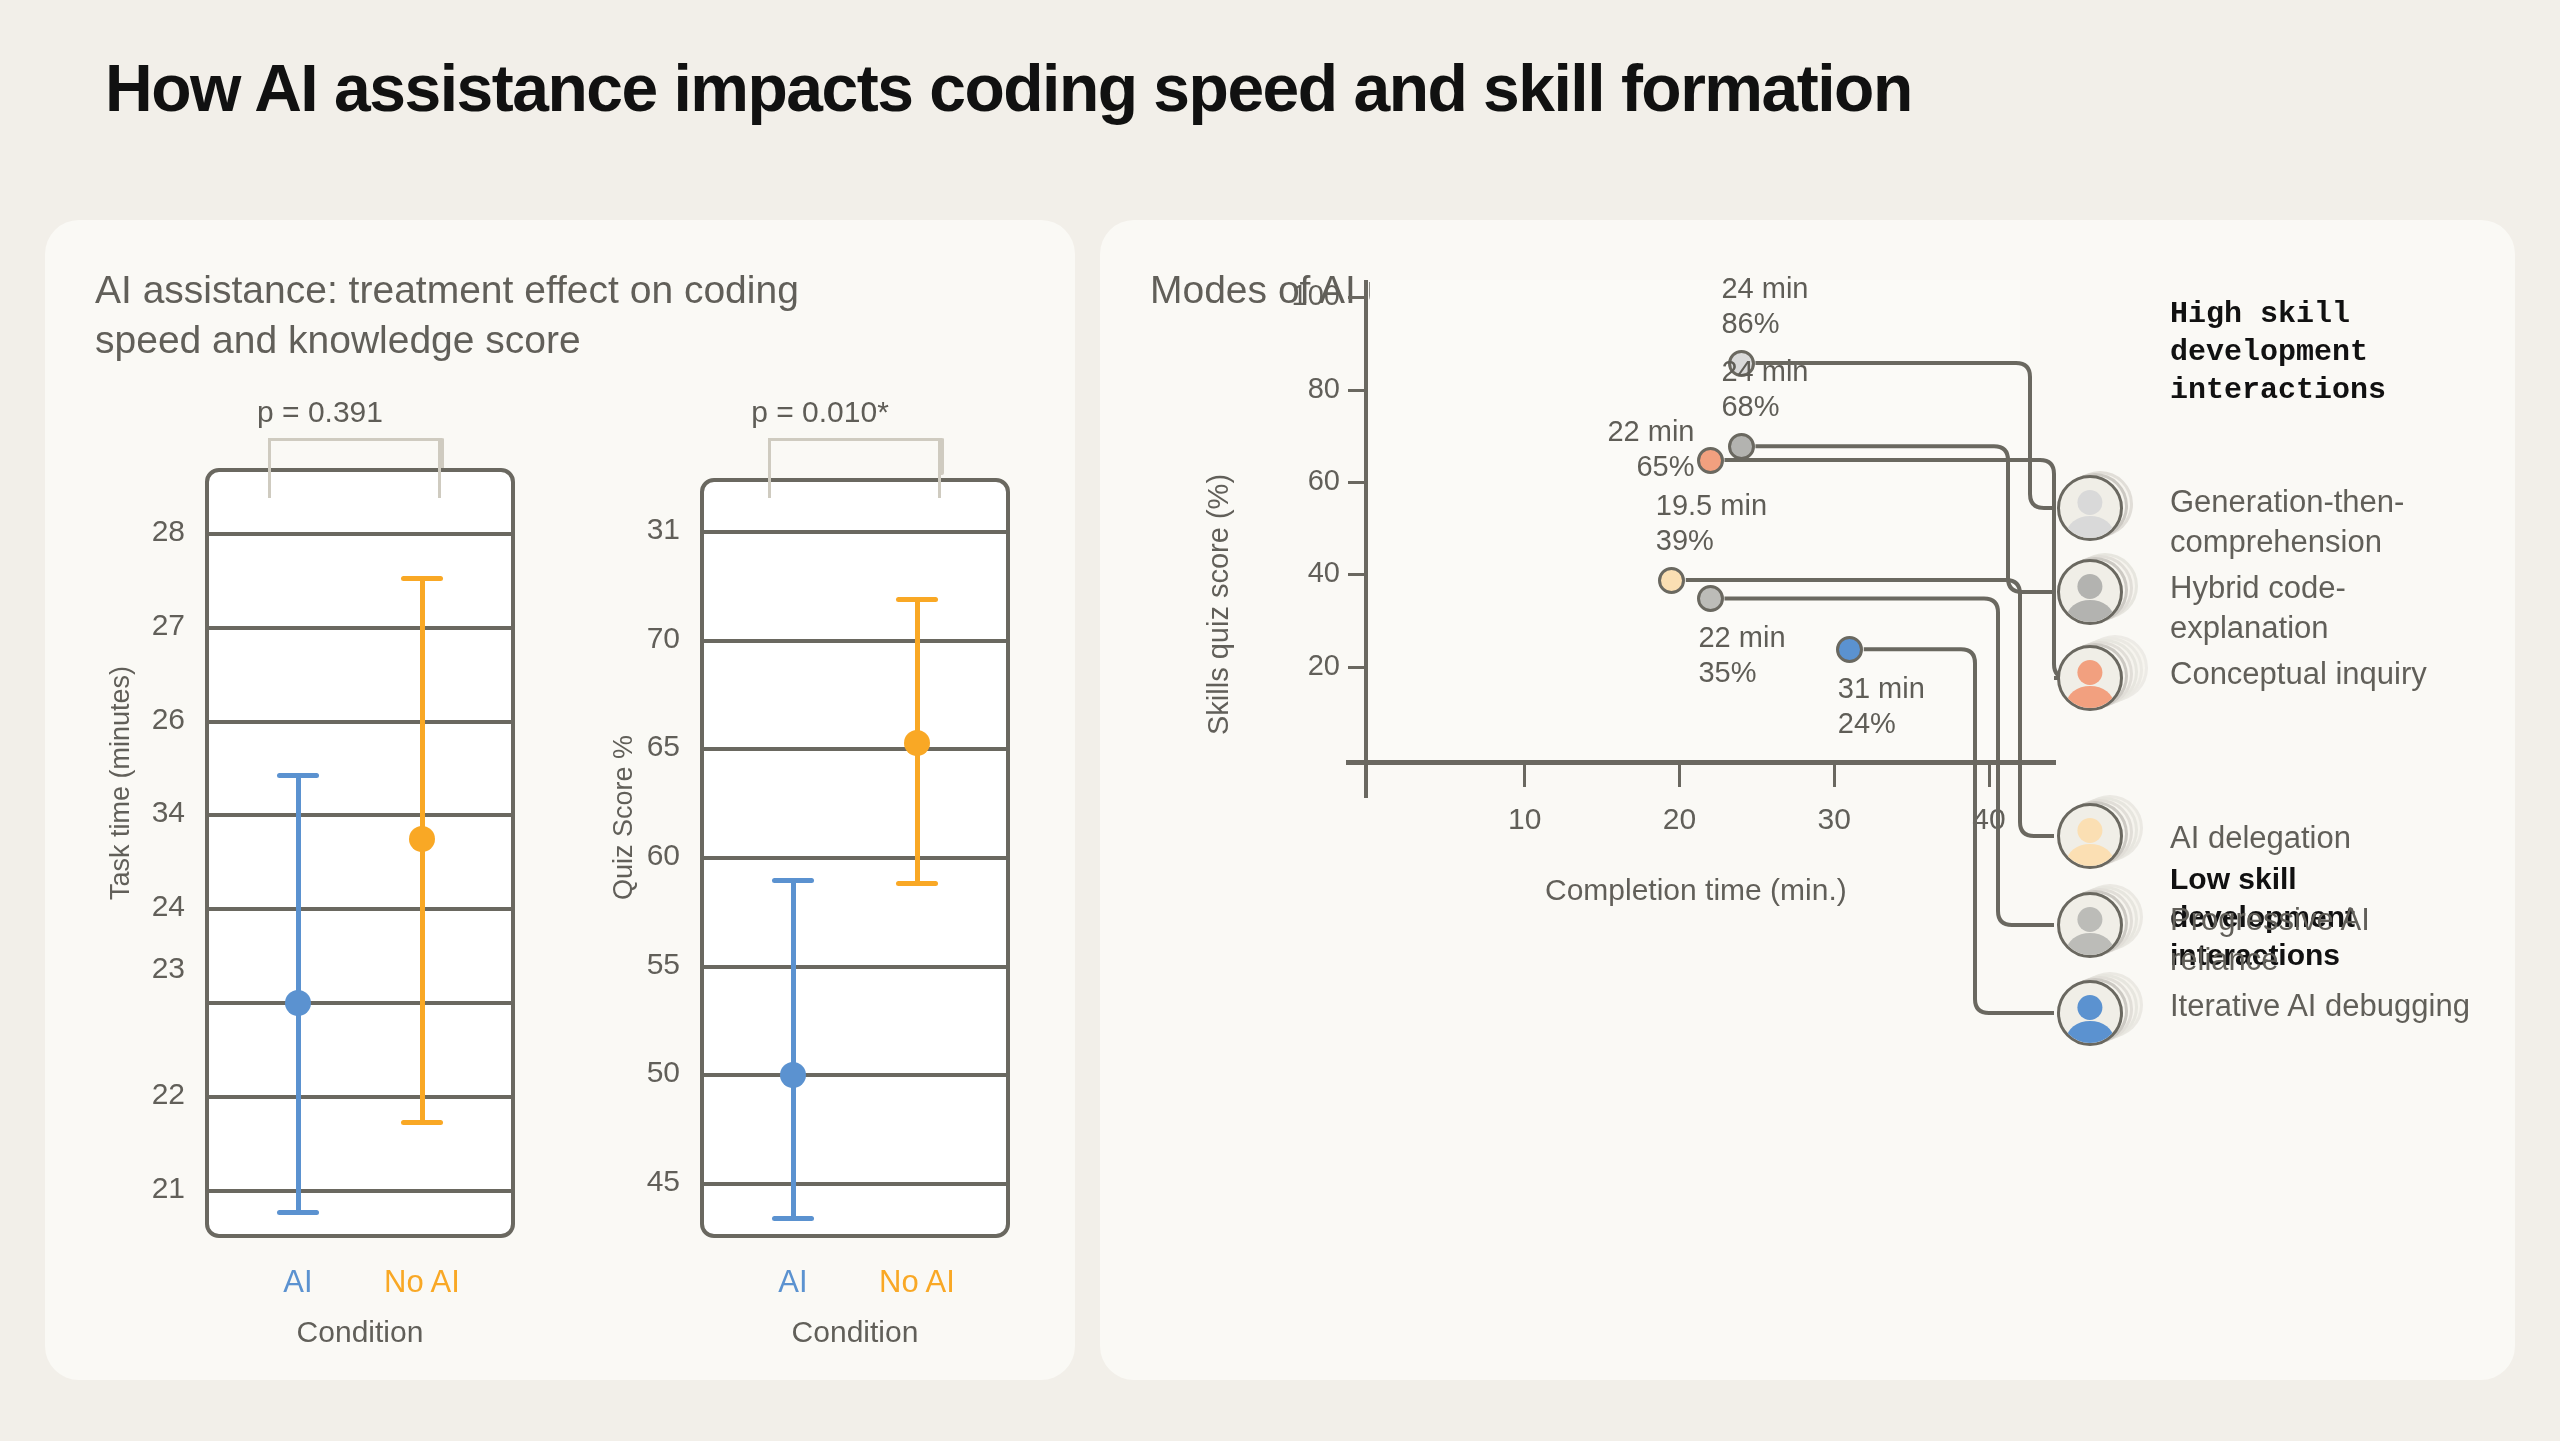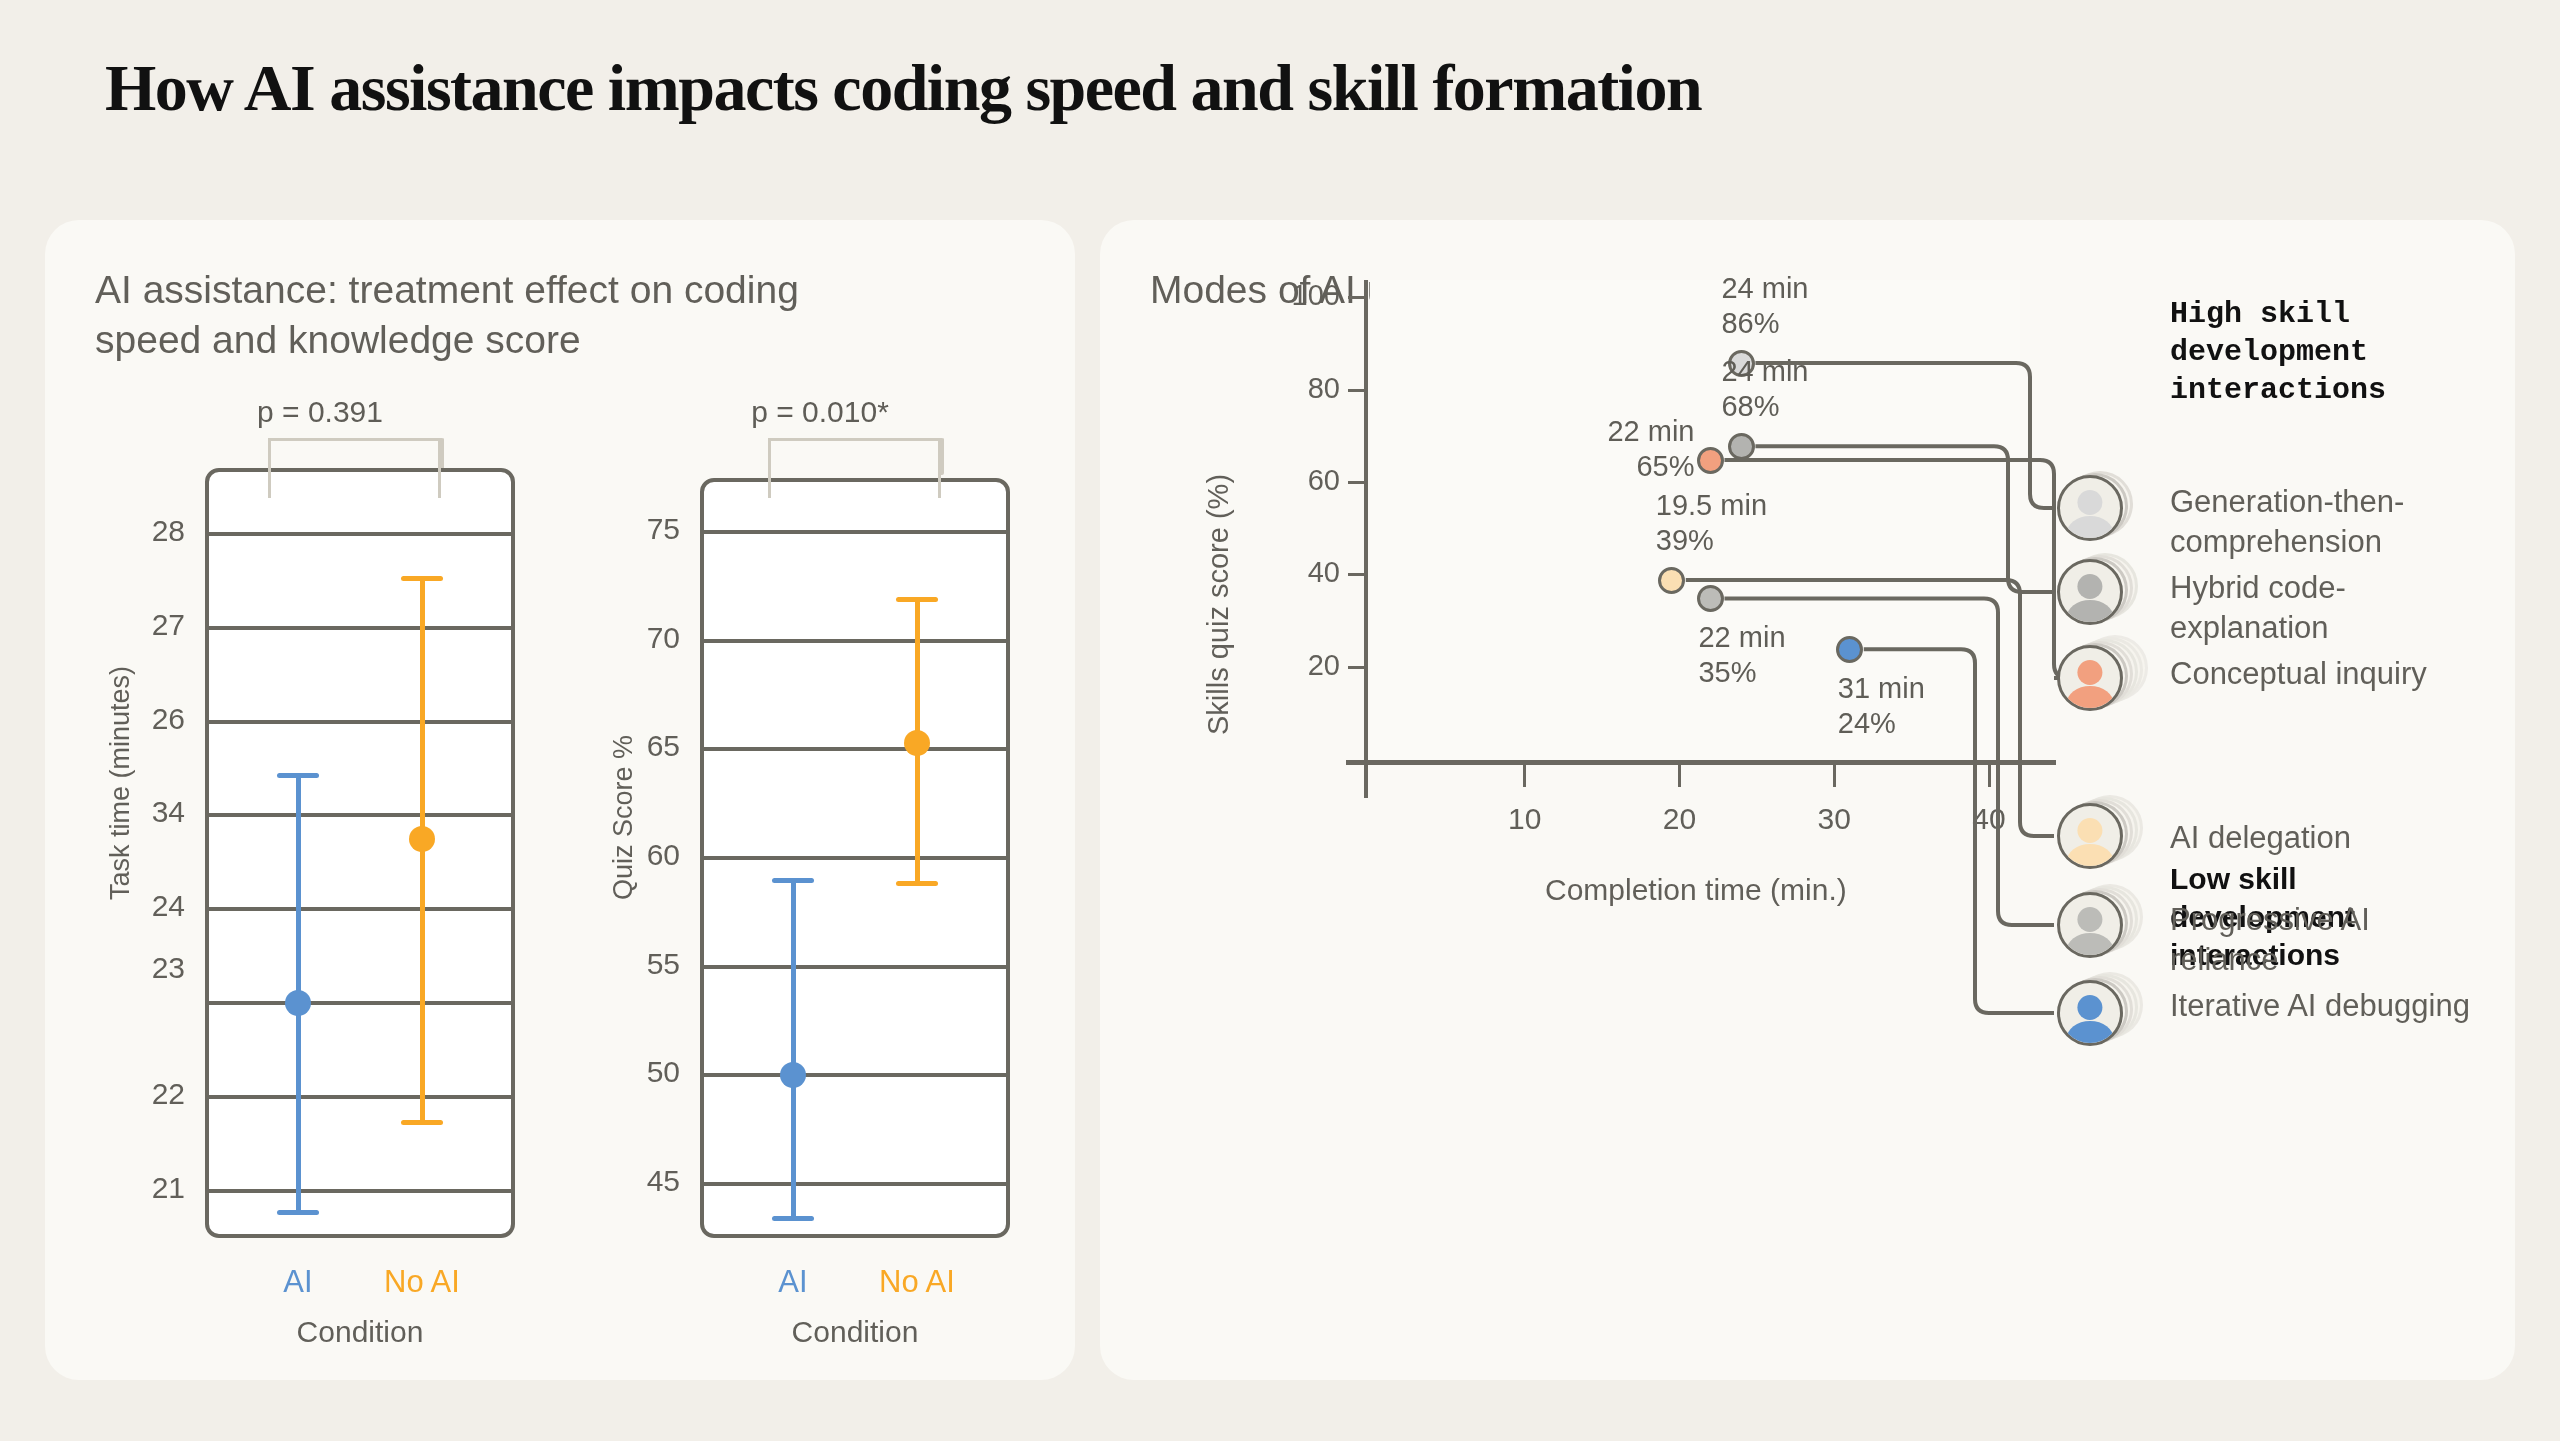--- a/index.html
+++ b/index.html
@@ -8,21 +8,21 @@
     background:#f2efe9;
     font-family:"Liberation Sans", sans-serif;
     overflow:hidden;
   }
   .page{position:relative;width:2560px;height:1441px;}
 
   
   .main-title{
     position:absolute;left:105px;top:50px;
     font-size:66px;font-weight:bold;color:#111111;
-    letter-spacing:-1.5px;white-space:nowrap;font-family:Liberation Serif, serif;
+    letter-spacing:-1.5px;white-space:nowrap;
   }
 
   
   .card{
     position:absolute;background:#faf9f5;border-radius:34px;
   }
   #card-left{left:45px;top:220px;width:1030px;height:1160px;}
   #card-right{left:1100px;top:220px;width:1415px;height:1160px;}
 
   .card-title{
@@ -226,21 +226,21 @@
     <div class="eb-tick" style="left: 590px; top: 1055.14px; width: 90px;">50</div>
     <div class="eb-grid" style="left: 700px; top: 964.571px; width: 310px;"></div>
     <div class="eb-tick" style="left: 590px; top: 946.571px; width: 90px;">55</div>
     <div class="eb-grid" style="left: 700px; top: 856px; width: 310px;"></div>
     <div class="eb-tick" style="left: 590px; top: 838px; width: 90px;">60</div>
     <div class="eb-grid" style="left: 700px; top: 747.429px; width: 310px;"></div>
     <div class="eb-tick" style="left: 590px; top: 729.429px; width: 90px;">65</div>
     <div class="eb-grid" style="left: 700px; top: 638.857px; width: 310px;"></div>
     <div class="eb-tick" style="left: 590px; top: 620.857px; width: 90px;">70</div>
     <div class="eb-grid" style="left: 700px; top: 530.286px; width: 310px;"></div>
-    <div class="eb-tick" style="left: 590px; top: 512.286px; width: 90px;">75</div>
+    <div class="eb-tick" style="left: 590px; top: 512.286px; width: 90px;">31</div>
     <div class="eb-line" style="left: 790.5px; top: 877.543px; height: 343.086px; background: rgb(91, 146, 208);"></div>
     <div class="eb-cap" style="left: 772px; top: 877.543px; width: 42px; background: rgb(91, 146, 208);"></div>
     <div class="eb-cap" style="left: 772px; top: 1215.63px; width: 42px; background: rgb(91, 146, 208);"></div>
     <div class="eb-dot" style="left: 780px; top: 1062.14px; background: rgb(91, 146, 208);"></div>
     <div class="eb-cond" style="left: 703px; top: 1264px; width: 180px; color: rgb(91, 146, 208);">AI</div>
     <div class="eb-line" style="left: 914.5px; top: 597.429px; height: 288.8px; background: rgb(249, 168, 37);"></div>
     <div class="eb-cap" style="left: 896px; top: 597.429px; width: 42px; background: rgb(249, 168, 37);"></div>
     <div class="eb-cap" style="left: 896px; top: 881.229px; width: 42px; background: rgb(249, 168, 37);"></div>
     <div class="eb-dot" style="left: 904px; top: 729.914px; background: rgb(249, 168, 37);"></div>
     <div class="eb-cond" style="left: 827px; top: 1264px; width: 180px; color: rgb(249, 168, 37);">No AI</div>

